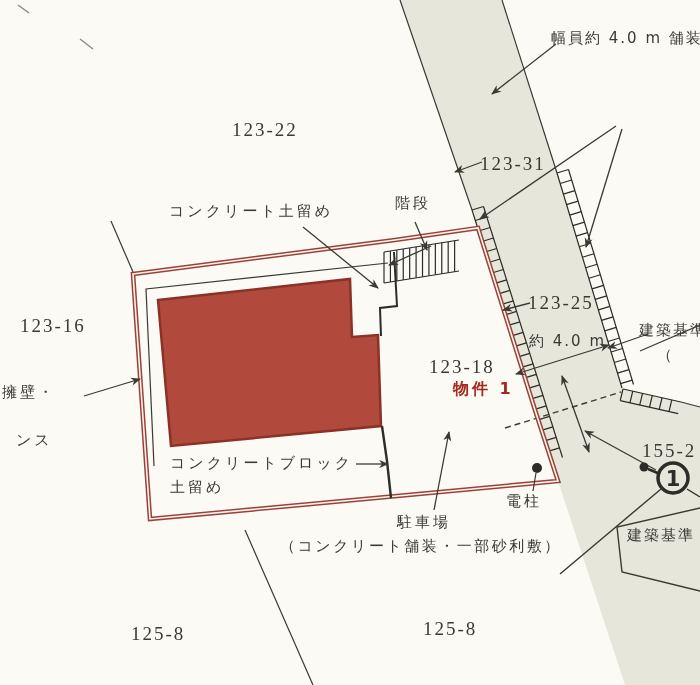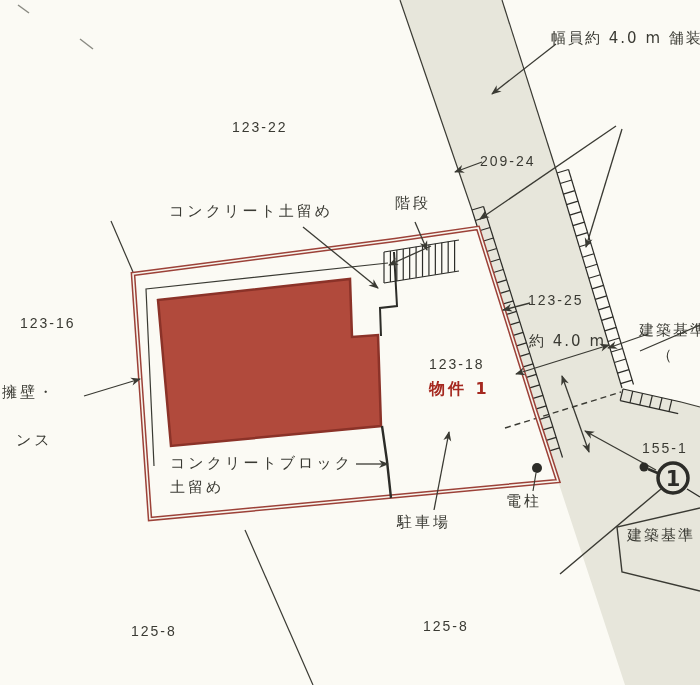--- a/index.html
+++ b/index.html
@@ -2,22 +2,22 @@
 <html><head>
 <meta charset="utf-8">
 <style>
   html,body{margin:0;padding:0;}
   body{width:700px;height:685px;overflow:hidden;background:#fbfaf4;position:relative;
        font-family:"DejaVu Sans",sans-serif;}
   #plan{position:absolute;left:0;top:0;width:700px;height:685px;}
   svg{position:absolute;left:0;top:0;}
   .lbl{position:absolute;font-size:15px;letter-spacing:3px;color:#3a3a33;white-space:pre;
        font-family:"DejaVu Sans",sans-serif;line-height:1.15;}
-  .mono{font-family:Liberation Sans, sans-serif;letter-spacing:2px;font-size:14px;}
-  .redtxt{color:#a5281f;font-weight:bold;font-size:16px;letter-spacing:3px;}
+  .mono{font-family:Liberation Serif, serif;letter-spacing:2px;font-size:19px;}
+  .redtxt{color:#a5281f;font-weight:bold;font-size:16px;letter-spacing:3px;margin-left:24px;}
   .small-ls{letter-spacing:2px;}
   .note-ls{letter-spacing:2.5px;}
 </style>
 </head>
 <body>
 
 <div id="plan">
 
 <svg width="700" height="685" viewBox="0 0 700 685">
   <defs>
@@ -164,34 +164,35 @@
     <text x="673" y="486" text-anchor="middle" font-size="21" font-weight="900" font-family="DejaVu Sans, sans-serif" fill="#2c2c28">1</text>
     <line x1="687" y1="489" x2="700" y2="497" stroke="#2c2c28" stroke-width="1.4"></line>
     <line x1="661" y1="489" x2="560" y2="574" stroke="#3a3a33" stroke-width="1.4"></line>
   </g>
 
   <polyline points="700,508 617,527 622,572 700,591" fill="none" stroke="#3a3a33" stroke-width="1.4"></polyline>
 </svg>
 
 <div class="lbl small-ls" style="left:551px;top:30px">幅員約 4.0 m 舗装</div>
 <div class="lbl mono" style="left:232px;top:119px">123-22</div>
-<div class="lbl mono" style="left:480px;top:153px">209-24</div>
+<div class="lbl mono" style="left:480px;top:153px">123-31</div>
 <div class="lbl" style="left:169px;top:203px">コンクリート土留め</div>
 <div class="lbl" style="left:395px;top:195px">階段</div>
 <div class="lbl mono" style="left:20px;top:315px">123-16</div>
 <div class="lbl" style="left:2px;top:384px">擁壁・</div>
 <div class="lbl" style="left:16px;top:432px">ンス</div>
 <div class="lbl mono" style="left:528px;top:292px">123-25</div>
 <div class="lbl small-ls" style="left:529px;top:333px">約 4.0 m</div>
 <div class="lbl small-ls" style="left:639px;top:322px">建築基準</div>
 <div class="lbl" style="left:657px;top:347px">（</div>
 <div class="lbl mono" style="left:429px;top:356px">123-18</div>
 <div class="lbl redtxt" style="left:429px;top:380px">物件 1</div>
 <div class="lbl" style="left:170px;top:455px">コンクリートブロック</div>
 <div class="lbl" style="left:170px;top:479px">土留め</div>
 <div class="lbl" style="left:397px;top:514px">駐車場</div>
+<div class="lbl note-ls" style="left:280px;top:538px">（コンクリート舗装・一部砂利敷）</div>
 <div class="lbl" style="left:506px;top:493px">電柱</div>
-<div class="lbl mono" style="left:642px;top:440px">155-1</div>
+<div class="lbl mono" style="left:642px;top:440px">155-2</div>
 <div class="lbl small-ls" style="left:627px;top:527px">建築基準</div>
 <div class="lbl mono" style="left:131px;top:623px">125-8</div>
 <div class="lbl mono" style="left:423px;top:618px">125-8</div>
 
 </div>
 
 </body></html>

